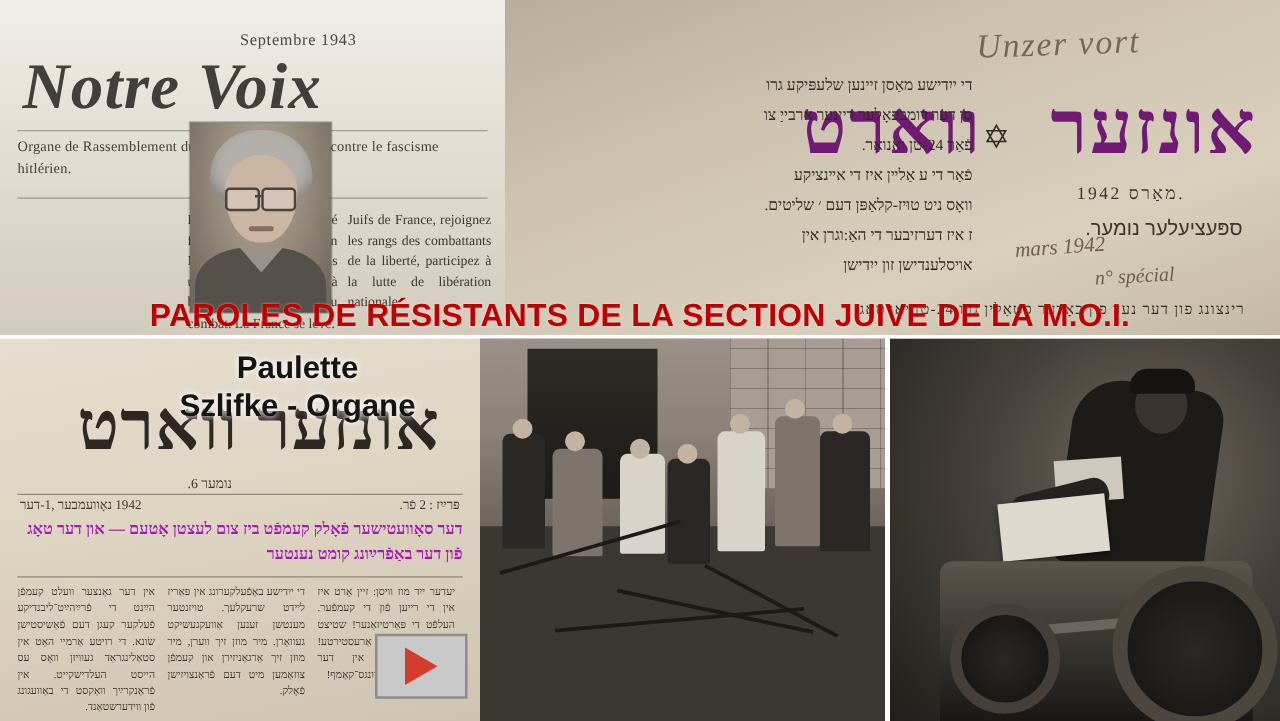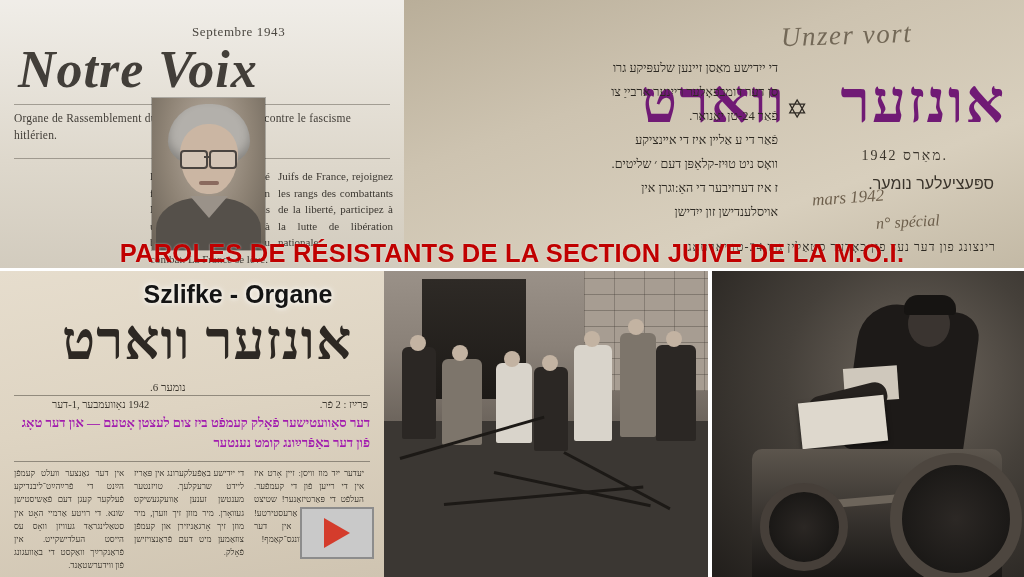--- a/index.html
+++ b/index.html
@@ -345,21 +345,20 @@
     left: 14px; width: 356px; height: 1px;
     background: #5e584e; opacity: 0.6;
   }
   .yp-dateline-l {
     position: absolute;
     left: 16px; top: 128px;
     font-family: "Liberation Serif", serif;
     font-size: 10.5px;
     color: #3c372f;
     direction: rtl;
-    margin-left: 36px;
   }
   .yp-dateline-r {
     position: absolute;
     right: 16px; top: 128px;
     font-family: "Liberation Serif", serif;
     font-size: 10.5px;
     color: #3c372f;
     direction: rtl;
   }
   .yp-headline {
@@ -633,20 +632,21 @@
       <div class="yp-col c1">אין דער גאַנצער וועלט קעמפֿן הײַנט די פֿרײַהײַט־ליבנדיקע פֿעלקער קעגן דעם פֿאַשיסטישן שׂונא. די רויטע אַרמיי האָט אין סטאַלינגראַד געוויזן וואָס עס הייסט העלדישקייט. אין פֿראַנקרײַך וואַקסט די באַוועגונג פֿון ווידערשטאַנד.</div>
       <div class="yp-col c2">די ייִדישע באַפֿעלקערונג אין פּאַריז ליידט שרעקלעך. טויזנטער מענטשן זענען אַוועקגעשיקט געוואָרן. מיר מוזן זיך ווערן, מיר מוזן זיך אָרגאַניזירן און קעמפֿן צוזאַמען מיט דעם פֿראַנצויזישן פֿאָלק.</div>
       <div class="yp-col c3">יעדער ייִד מוז וויסן: זיין אָרט איז אין די רייען פֿון די קעמפֿער. העלפֿט די פּאַרטיזאַנער! שטיצט די פֿאַמיליעס פֿון די אַרעסטירטע! באַטייליקט זיך אין דער נאַציאָנאַלער באַפֿרײַונגס־קאַמף!</div>
 
       <div class="play-btn">
         <div class="play-tri"></div>
       </div>
     </div>
 
     <div class="name-caption">
+      <div>Paulette</div>
       <div>Szlifke - Organe</div>
     </div>
 
     <div class="photo-workers">
       <div class="pw-wall"></div>
       <div class="pw-bricks"></div>
       <div class="pw-door"></div>
       <div class="pw-ground2"></div>
 
       <div class="fig" style="left:18px; top:76px; width:34px; height:92px;"></div>

